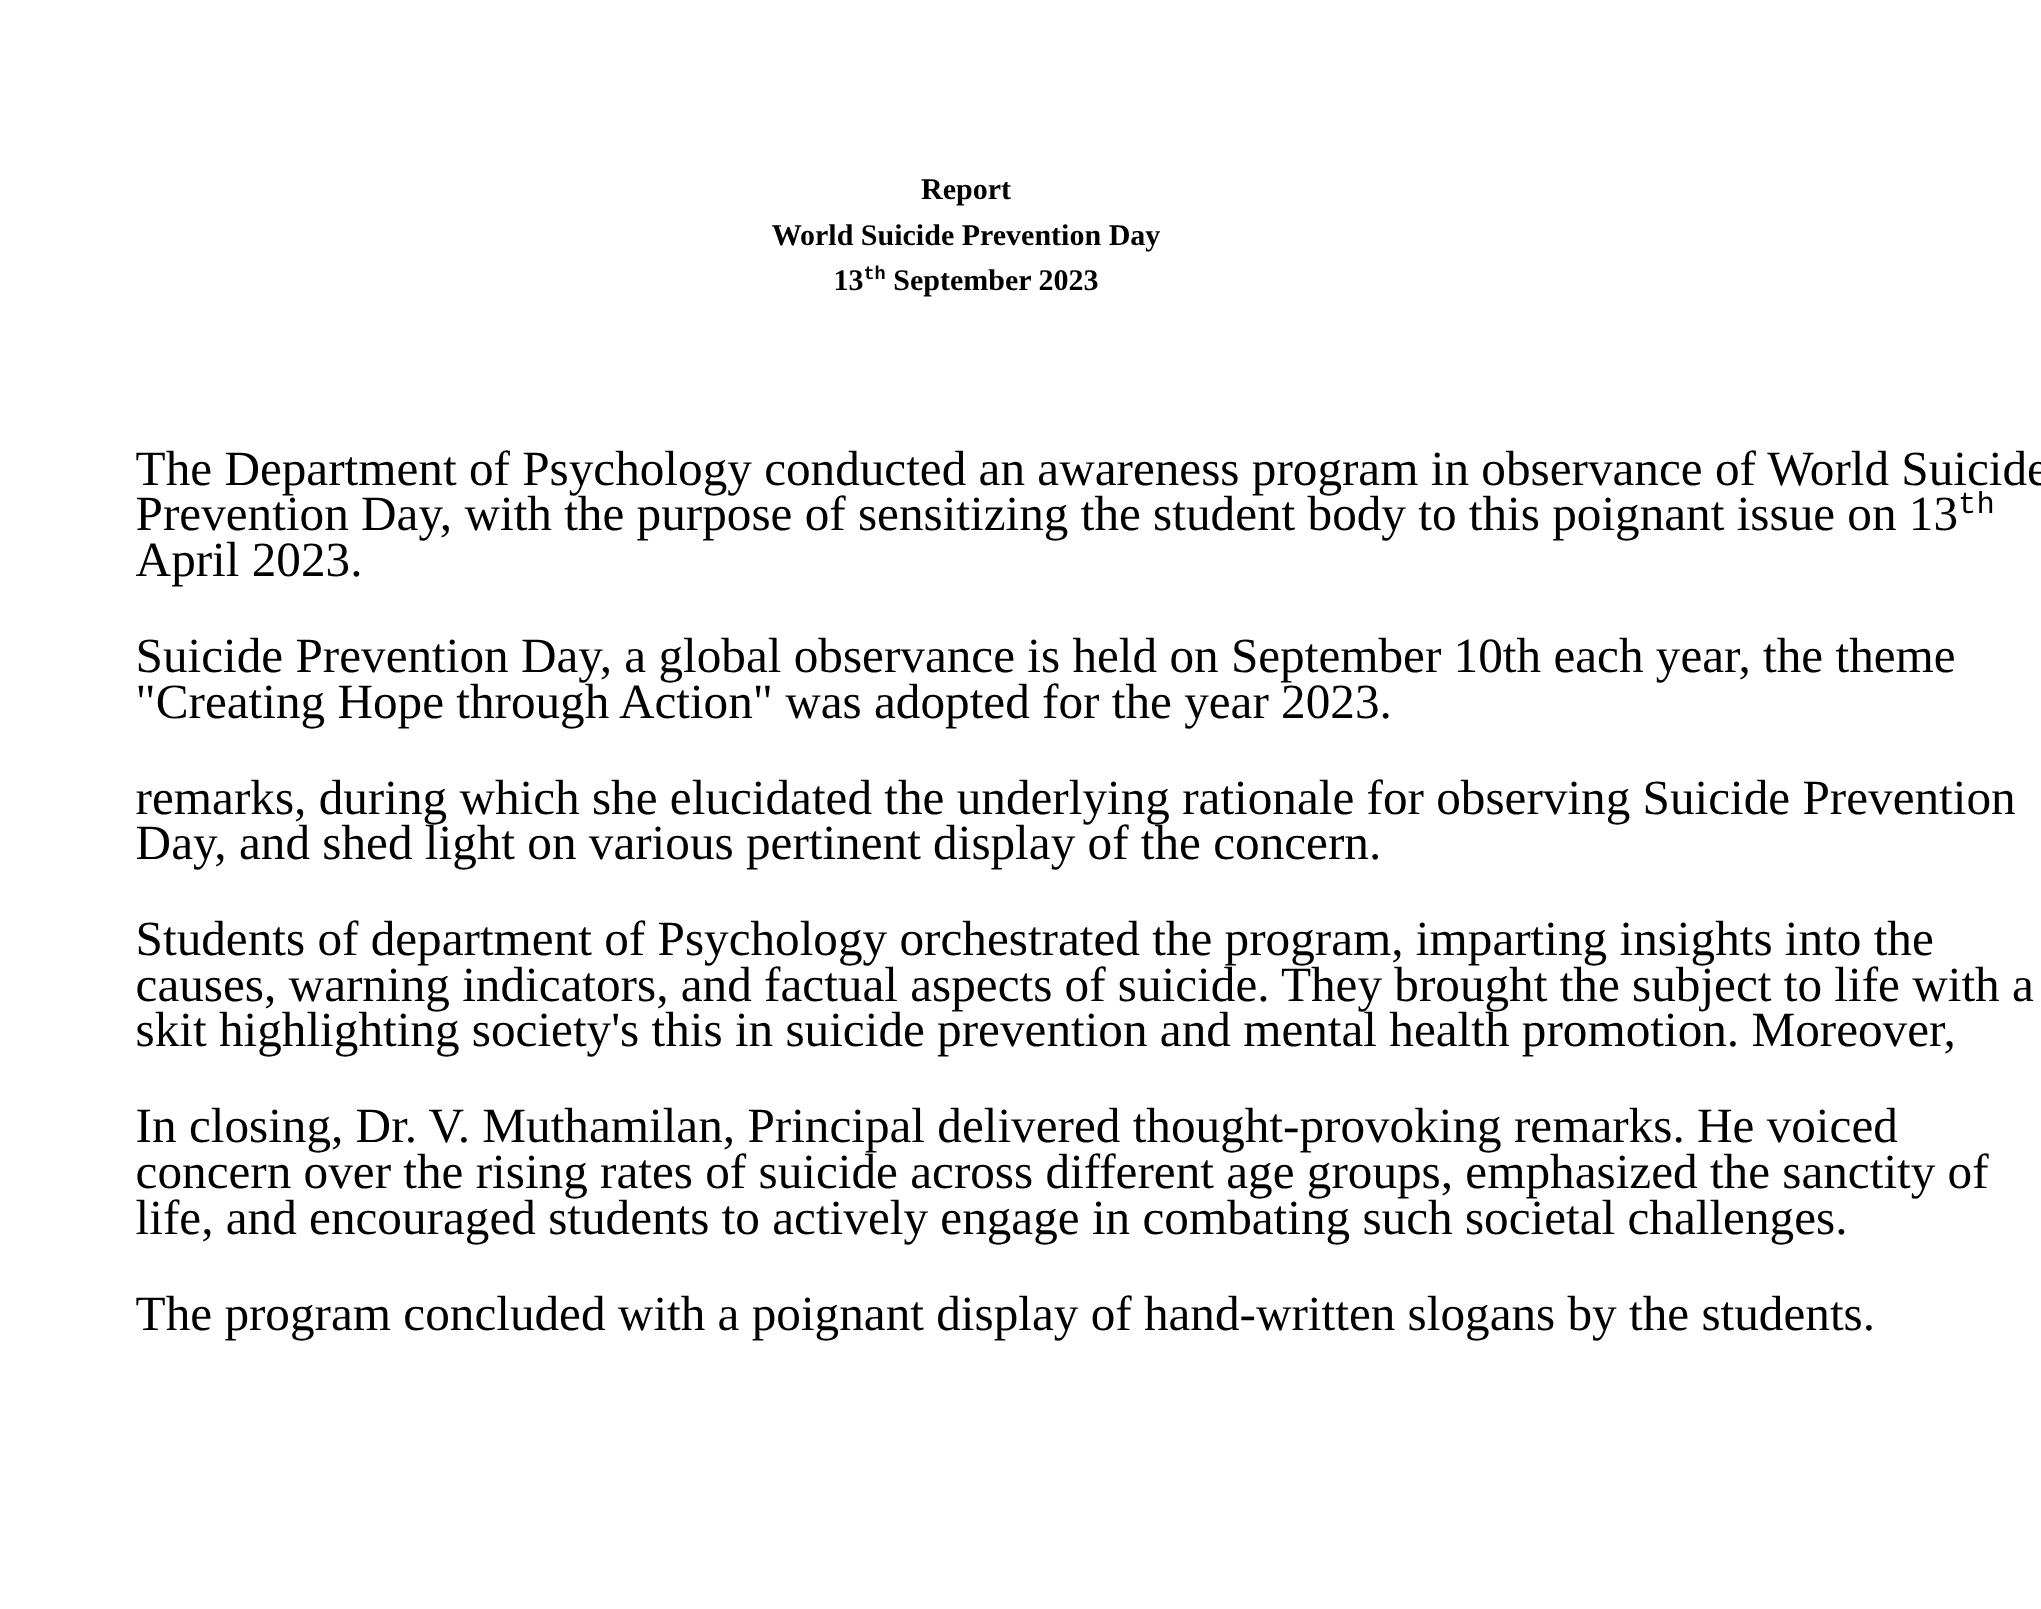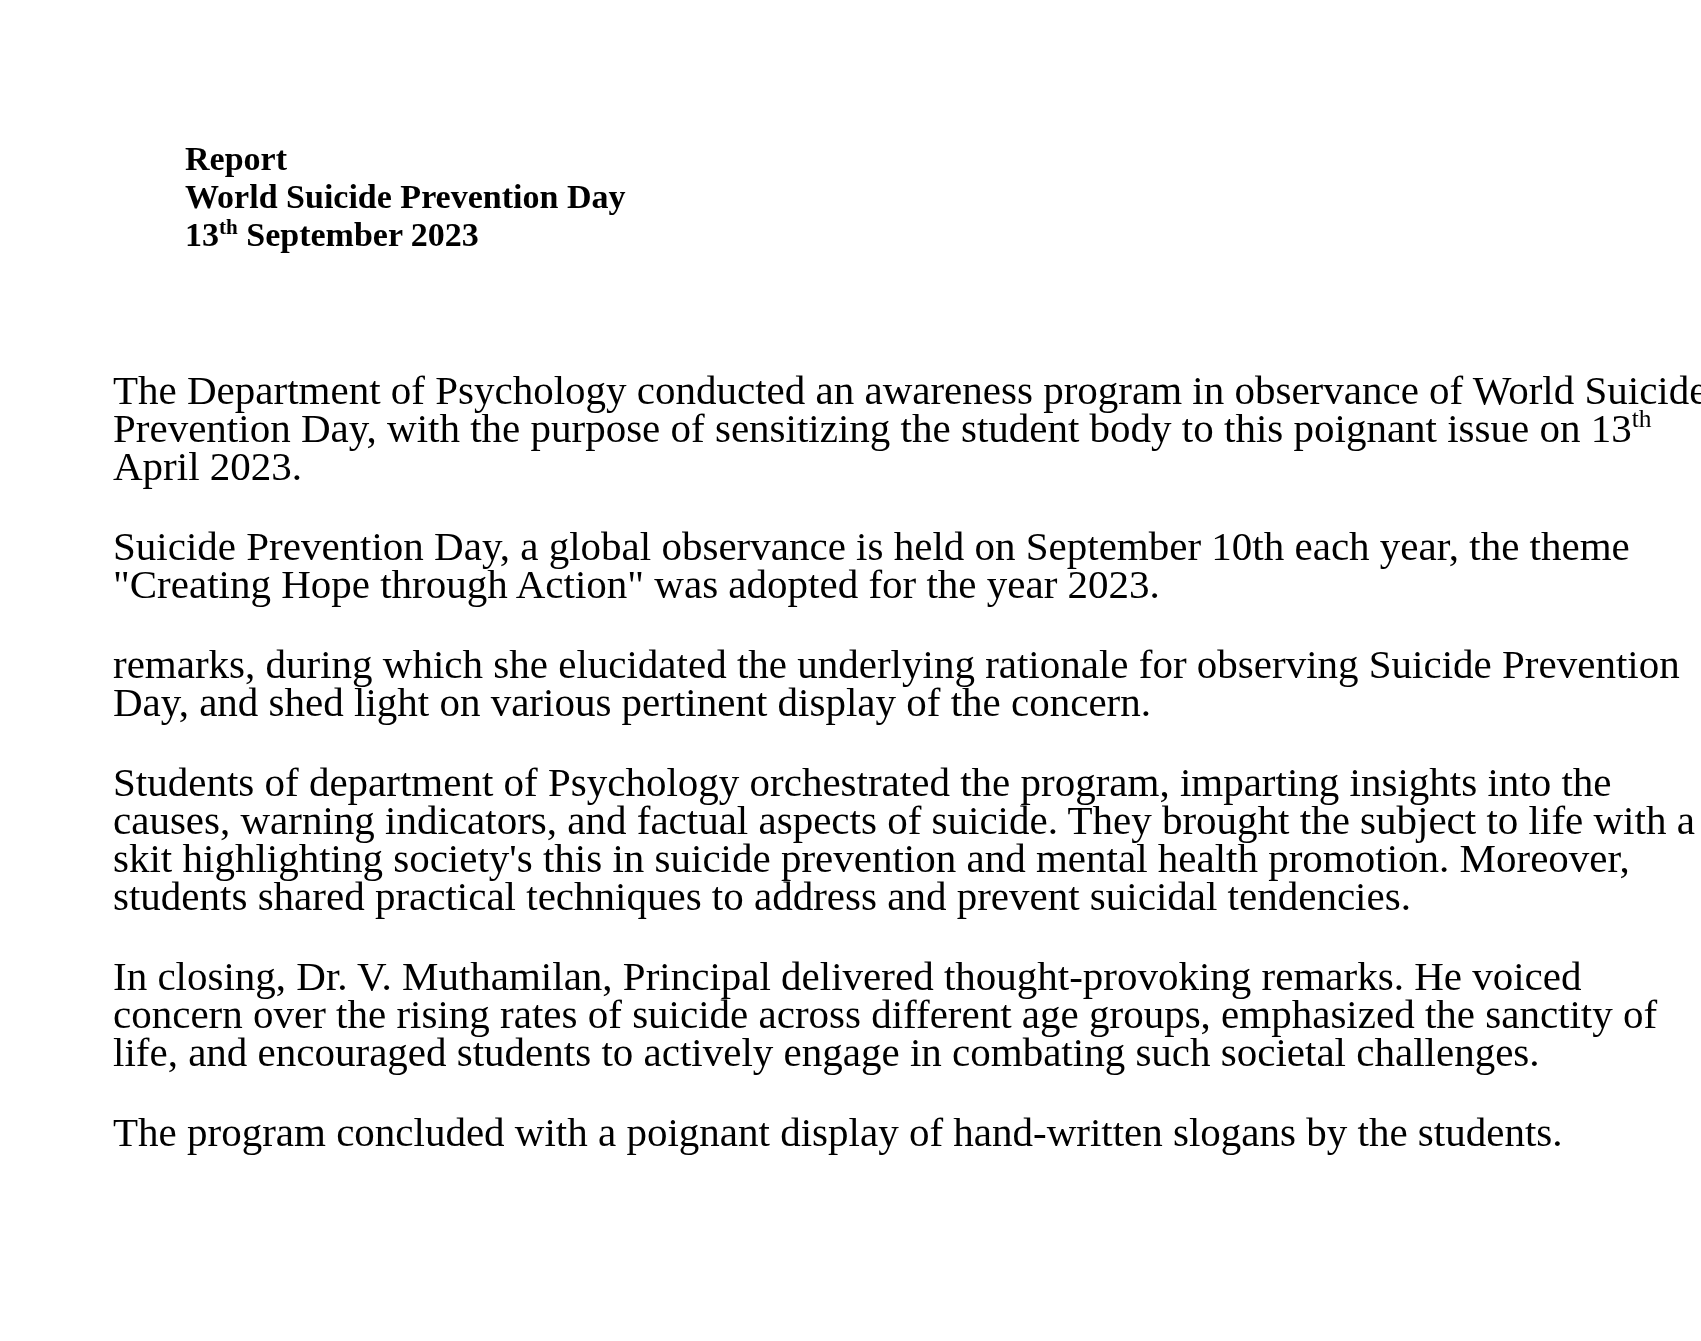--- a/index.html
+++ b/index.html
@@ -12,23 +12,23 @@
     width: 1701px;
     height: 1341px;
     background: #ffffff;
     color: #000000;
     font-family: "Liberation Serif", "DejaVu Serif", serif;
     overflow: hidden;
   }
   .title-block {
     margin: 140px 0 117px 185px;
     width: 1240px;
-    text-align: left;
+    text-align: center;
     font-weight: bold;
-    font-size: 34px;
+    font-size: 25px;
     line-height: 38px;
   }
   .body-block {
     margin-left: 113px;
     width: 1240px;
     font-size: 41px;
     line-height: 38px;
   }
   .paragraph {
     margin: 0 0 42px 0;
@@ -36,20 +36,21 @@
   .text-line {
     white-space: nowrap;
   }
   .title-block .text-line {
     white-space: normal;
   }
   sup.superscript {
     font-size: 0.62em;
     line-height: 0;
     vertical-align: super;
+    font-family: Liberation Mono, monospace;
   }
 </style>
 </head>
 <body>
 
 <div class="page">
   <header class="title-block" id="title-block">
       <div class="text-line"><span>Report</span></div>
       <div class="text-line"><span>World Suicide Prevention Day</span></div>
       <div class="text-line"><span>13</span><sup class="superscript">th</sup><span> September 2023</span></div>
@@ -65,21 +66,20 @@
         <div class="text-line"><span>"Creating Hope through Action" was adopted for the year 2023.</span></div>
       </div>
       <div class="paragraph">
         <div class="text-line"><span>remarks, during which she elucidated the underlying rationale for observing Suicide Prevention</span></div>
         <div class="text-line"><span>Day, and shed light on various pertinent display of the concern.</span></div>
       </div>
       <div class="paragraph">
         <div class="text-line"><span>Students of department of Psychology orchestrated the program, imparting insights into the</span></div>
         <div class="text-line"><span>causes, warning indicators, and factual aspects of suicide. They brought the subject to life with a</span></div>
         <div class="text-line"><span>skit highlighting society's this in suicide prevention and mental health promotion. Moreover,</span></div>
-        <div class="text-line"><span>students shared practical techniques to address and prevent suicidal tendencies.</span></div>
       </div>
       <div class="paragraph">
         <div class="text-line"><span>In closing, Dr. V. Muthamilan, Principal delivered thought-provoking remarks. He voiced</span></div>
         <div class="text-line"><span>concern over the rising rates of suicide across different age groups, emphasized the sanctity of</span></div>
         <div class="text-line"><span>life, and encouraged students to actively engage in combating such societal challenges.</span></div>
       </div>
       <div class="paragraph">
         <div class="text-line"><span>The program concluded with a poignant display of hand-written slogans by the students.</span></div>
       </div>
     </main>

